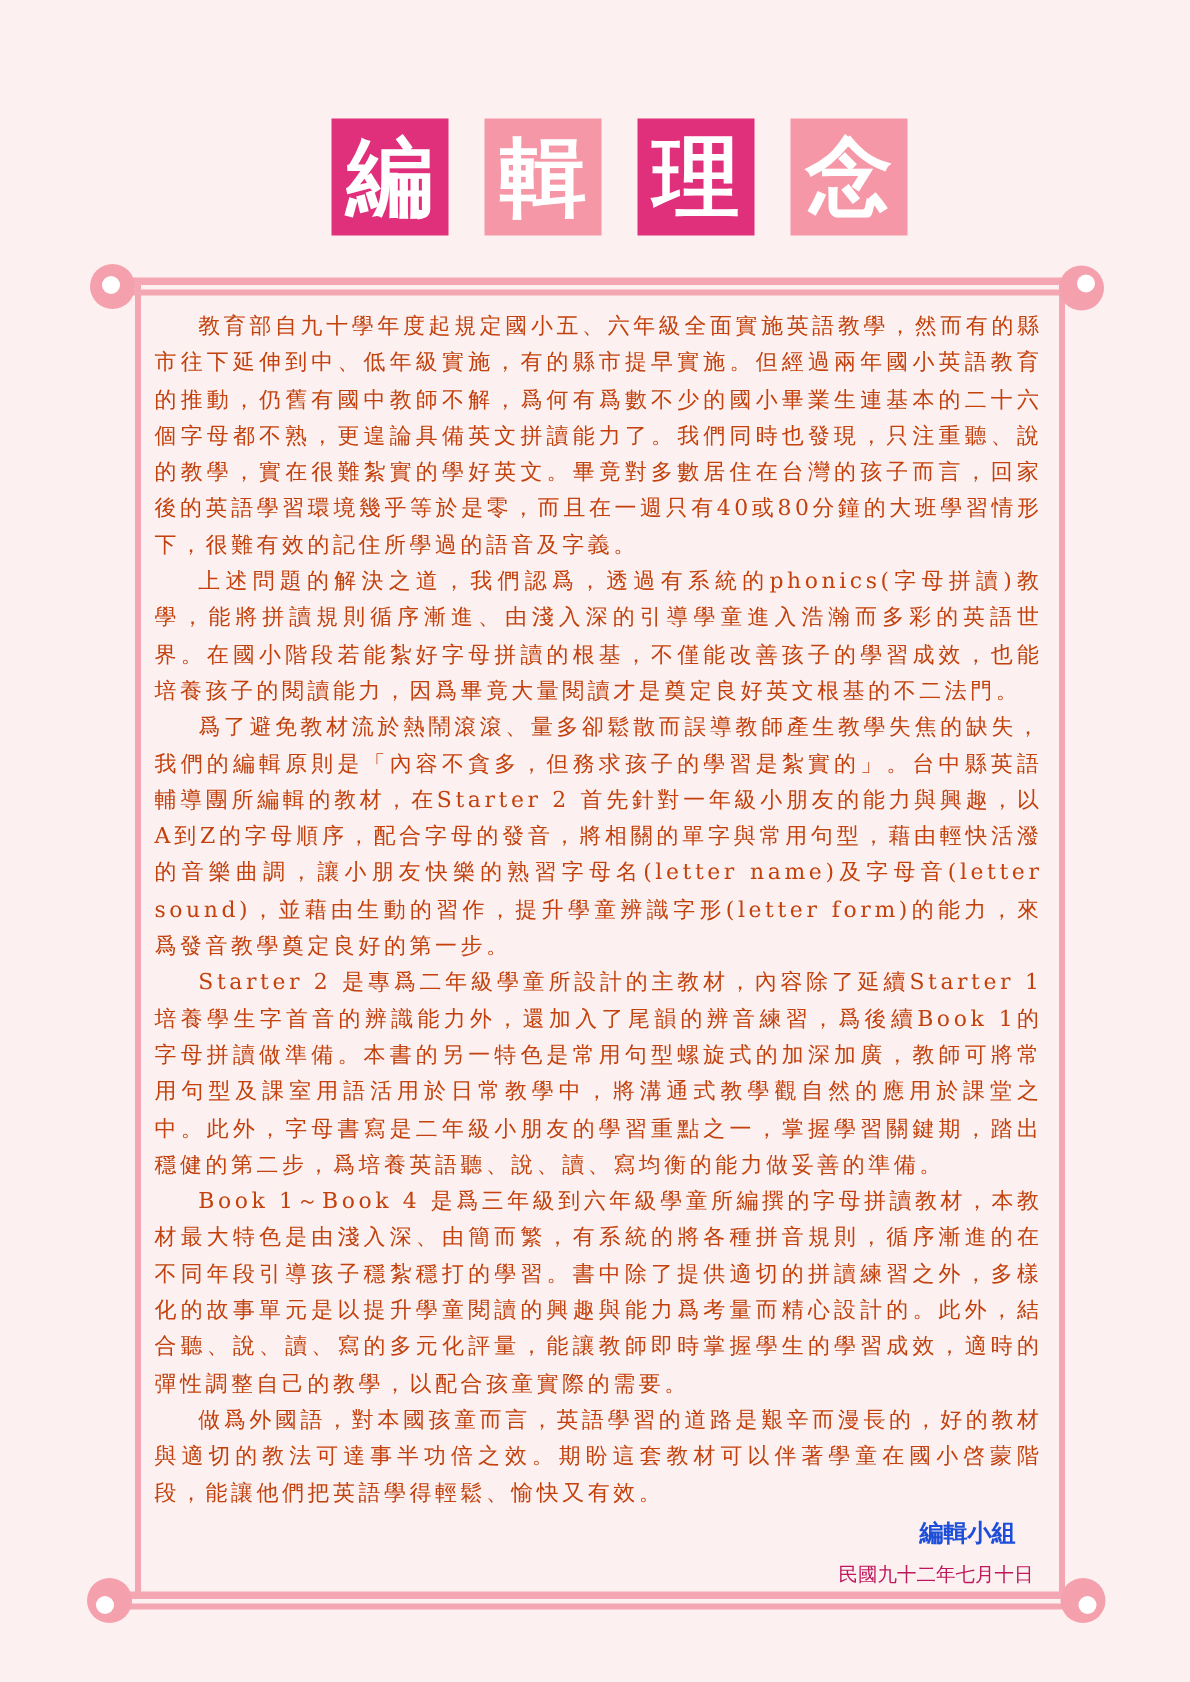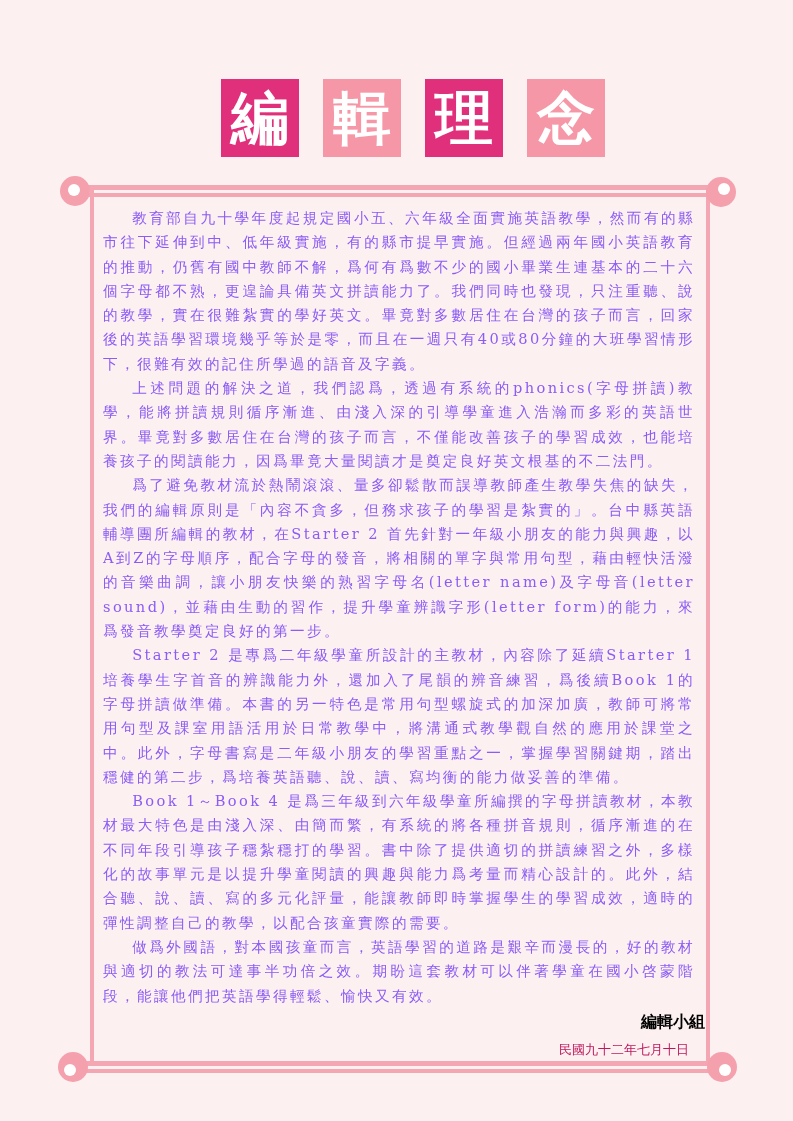--- a/index.html
+++ b/index.html
@@ -49,30 +49,30 @@
   .knob-tl .hole { left: 8px; top: 8px; }
   .knob-tr { left: 706px; top: 177px; }
   .knob-tr .hole { left: 12px; top: 6px; }
   .knob-bl { left: 58px; top: 1052px; }
   .knob-bl .hole { left: 6px; top: 12px; }
   .knob-br { left: 707px; top: 1052px; }
   .knob-br .hole { left: 12px; top: 12px; }
 
   .body-text {
     position: absolute; left: 103px; top: 206px; width: 592px;
-    font-size: 14.6px; line-height: 24.3px; color: #8b5cf6;
+    font-size: 14.6px; line-height: 24.3px; color: #c2410c;
     letter-spacing: 2.4px;
     text-align: justify;
   }
   .body-text p { margin: 0; text-indent: 2em; }
 
   .signature {
-    position: absolute; right: 88px; top: 1012px;
+    position: absolute; right: 116px; top: 1012px;
     font-family: "DejaVu Sans", "Liberation Sans", sans-serif;
-    font-weight: bold; font-size: 16px; color: #000000;
+    font-weight: bold; font-size: 16px; color: #1d4ed8;
   }
   .date {
     position: absolute; right: 104px; top: 1041px;
     font-family: "DejaVu Sans", "Liberation Sans", sans-serif;
     font-size: 13px; color: #be185d;
   }
 </style>
 </head>
 <body>
 
@@ -103,21 +103,21 @@
   </div>
 <div class="knob knob-bl">
     <div class="hole"></div>
   </div>
 <div class="knob knob-br">
     <div class="hole"></div>
   </div>
 
 <div class="body-text">
   <p>教育部自九十學年度起規定國小五、六年級全面實施英語教學，然而有的縣市往下延伸到中、低年級實施，有的縣市提早實施。但經過兩年國小英語教育的推動，仍舊有國中教師不解，爲何有爲數不少的國小畢業生連基本的二十六個字母都不熟，更遑論具備英文拼讀能力了。我們同時也發現，只注重聽、說的教學，實在很難紮實的學好英文。畢竟對多數居住在台灣的孩子而言，回家後的英語學習環境幾乎等於是零，而且在一週只有40或80分鐘的大班學習情形下，很難有效的記住所學過的語音及字義。</p>
-  <p>上述問題的解決之道，我們認爲，透過有系統的phonics(字母拼讀)教學，能將拼讀規則循序漸進、由淺入深的引導學童進入浩瀚而多彩的英語世界。畢竟對多數居住在台灣的孩子而言，不僅能改善孩子的學習成效，也能培養孩子的閱讀能力，因爲畢竟大量閱讀才是奠定良好英文根基的不二法門。</p>
+  <p>上述問題的解決之道，我們認爲，透過有系統的phonics(字母拼讀)教學，能將拼讀規則循序漸進、由淺入深的引導學童進入浩瀚而多彩的英語世界。在國小階段若能紮好字母拼讀的根基，不僅能改善孩子的學習成效，也能培養孩子的閱讀能力，因爲畢竟大量閱讀才是奠定良好英文根基的不二法門。</p>
   <p>爲了避免教材流於熱鬧滾滾、量多卻鬆散而誤導教師產生教學失焦的缺失，我們的編輯原則是「內容不貪多，但務求孩子的學習是紮實的」。台中縣英語輔導團所編輯的教材，在Starter 2 首先針對一年級小朋友的能力與興趣，以A到Z的字母順序，配合字母的發音，將相關的單字與常用句型，藉由輕快活潑的音樂曲調，讓小朋友快樂的熟習字母名(letter name)及字母音(letter sound)，並藉由生動的習作，提升學童辨識字形(letter form)的能力，來爲發音教學奠定良好的第一步。</p>
   <p>Starter 2 是專爲二年級學童所設計的主教材，內容除了延續Starter 1 培養學生字首音的辨識能力外，還加入了尾韻的辨音練習，爲後續Book 1的字母拼讀做準備。本書的另一特色是常用句型螺旋式的加深加廣，教師可將常用句型及課室用語活用於日常教學中，將溝通式教學觀自然的應用於課堂之中。此外，字母書寫是二年級小朋友的學習重點之一，掌握學習關鍵期，踏出穩健的第二步，爲培養英語聽、說、讀、寫均衡的能力做妥善的準備。</p>
   <p>Book 1～Book 4 是爲三年級到六年級學童所編撰的字母拼讀教材，本教材最大特色是由淺入深、由簡而繁，有系統的將各種拼音規則，循序漸進的在不同年段引導孩子穩紮穩打的學習。書中除了提供適切的拼讀練習之外，多樣化的故事單元是以提升學童閱讀的興趣與能力爲考量而精心設計的。此外，結合聽、說、讀、寫的多元化評量，能讓教師即時掌握學生的學習成效，適時的彈性調整自己的教學，以配合孩童實際的需要。</p>
   <p>做爲外國語，對本國孩童而言，英語學習的道路是艱辛而漫長的，好的教材與適切的教法可達事半功倍之效。期盼這套教材可以伴著學童在國小啓蒙階段，能讓他們把英語學得輕鬆、愉快又有效。</p>
 </div>
 
 <div class="signature">編輯小組</div>
 <div class="date">民國九十二年七月十日</div>
 
 </body></html>

